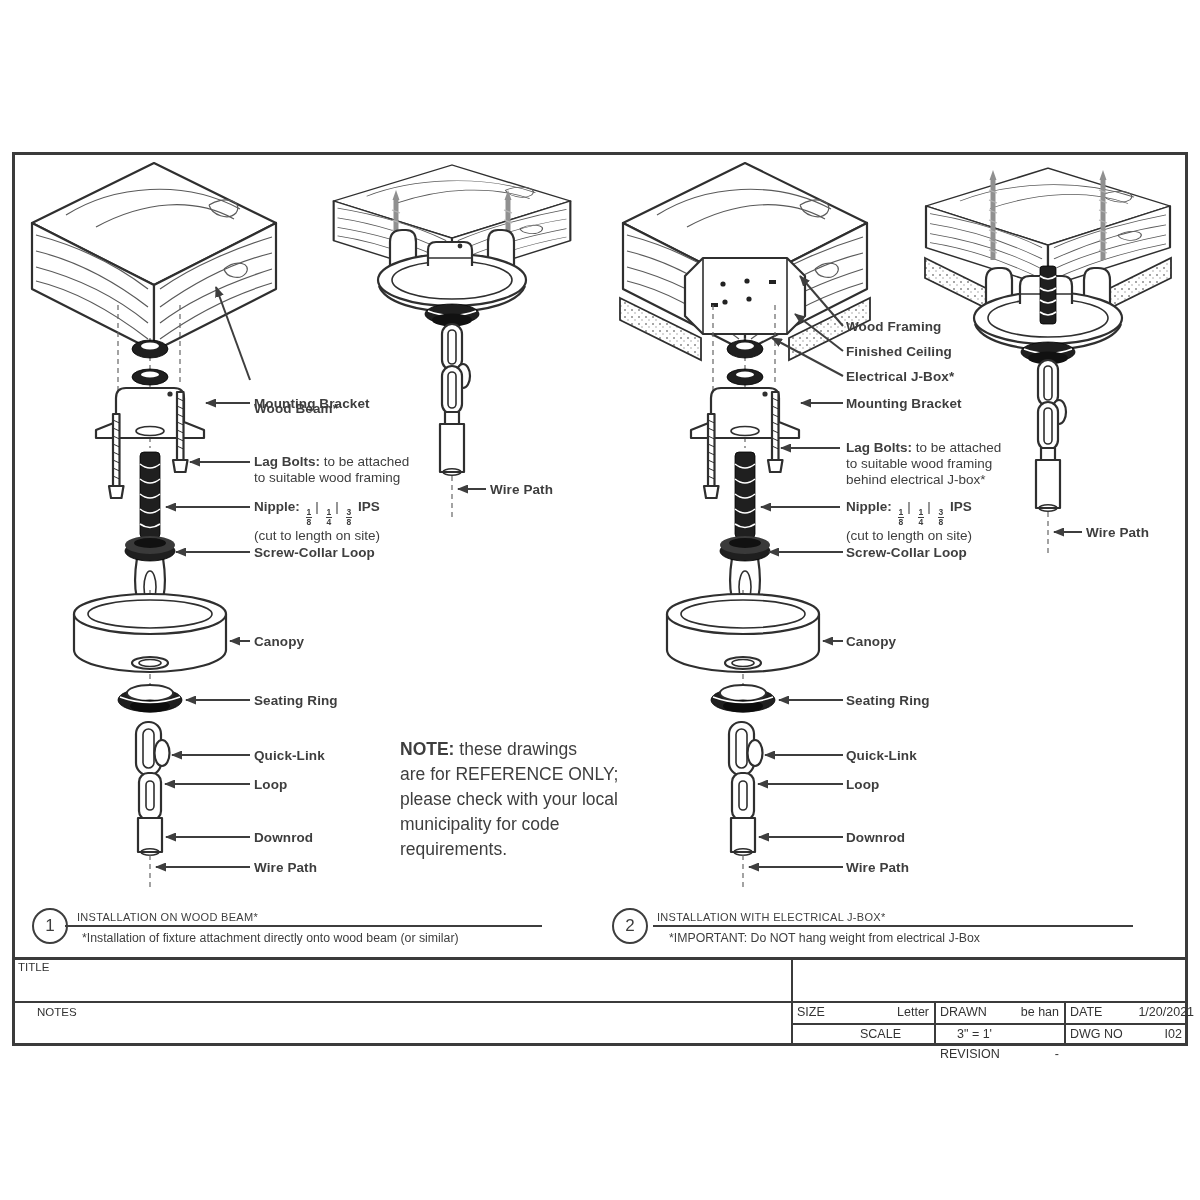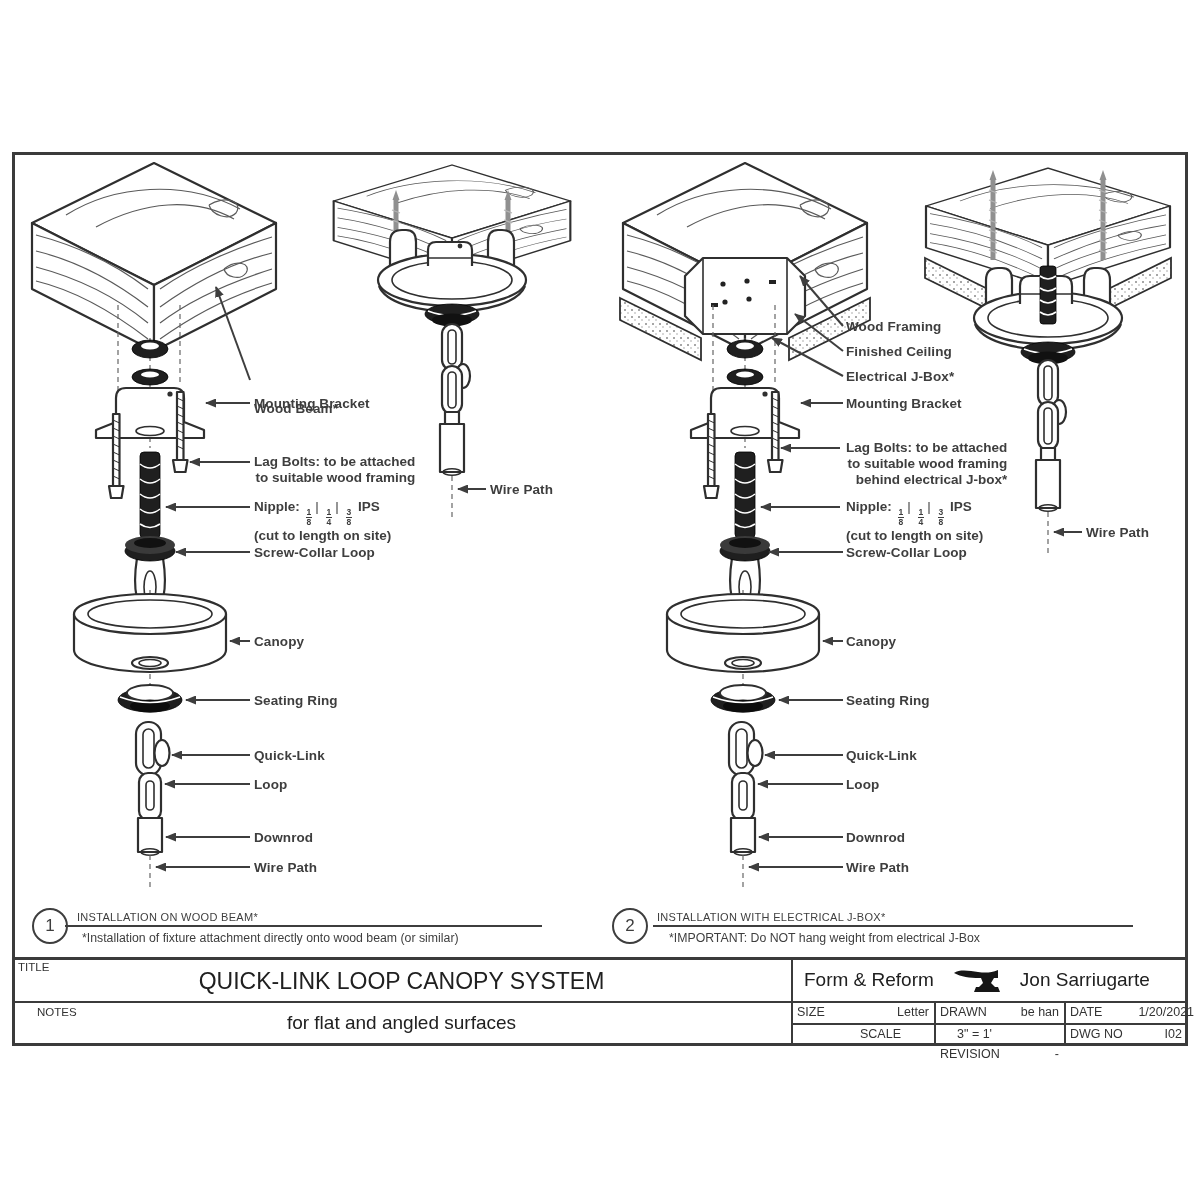--- a/index.html
+++ b/index.html
@@ -15,21 +15,21 @@
   .tk{stroke:#2f2f2f;stroke-width:1;fill:none;}
   .wt{stroke:#fff;stroke-width:1.6;fill:none;}
   .dsh{stroke:#666;stroke-width:1.2;stroke-dasharray:5 4;}
   .ldr{stroke:#3e3e3e;stroke-width:2;fill:none;marker-end:url(#arw);}
   .slab{fill:url(#stip);stroke:#2f2f2f;stroke-width:1.8;}
 
   .lbl{position:absolute;font-size:13.5px;font-weight:bold;color:#3e3e3e;white-space:nowrap;
        transform:translateY(-50%);letter-spacing:.1px;}
   .lblk{position:absolute;font-size:13.5px;color:#3e3e3e;white-space:nowrap;line-height:16px;}
   .lblk .b,.lbl .b{font-weight:bold;}
-  .lblk .rg{font-weight:bold;text-align:right;}
+  .lblk .rg{font-weight:normal;}
   .frac{display:inline-flex;flex-direction:column;align-items:center;vertical-align:-4px;
         font-size:8.5px;font-weight:bold;line-height:1.1;margin:0 2px;}
   .frac .fn{border-bottom:1px solid #3e3e3e;padding:0 1px;}
   .sep{margin:0 1px;font-weight:normal;}
 
   #note{position:absolute;left:400px;top:737px;font-size:17.5px;line-height:25px;color:#3e3e3e;}
   #note .b{font-weight:bold;}
 
   .sec-circle{position:absolute;width:36px;height:36px;border:2.2px solid #3e3e3e;border-radius:50%;
               box-sizing:border-box;text-align:center;line-height:31px;font-size:17px;color:#3e3e3e;background:#fff;}
@@ -312,53 +312,48 @@
   <div class="lbl" style="left:254px;top:837px;">Downrod</div>
   <div class="lbl" style="left:254px;top:867px;">Wire Path</div>
 
   <div class="lbl" style="left:846px;top:641px;">Canopy</div>
   <div class="lbl" style="left:846px;top:700px;">Seating Ring</div>
   <div class="lbl" style="left:846px;top:755px;">Quick-Link</div>
   <div class="lbl" style="left:846px;top:784px;">Loop</div>
   <div class="lbl" style="left:846px;top:837px;">Downrod</div>
   <div class="lbl" style="left:846px;top:867px;">Wire Path</div>
 
+  <div id="note">
+    <div><span class="b">NOTE:</span><span> these drawings</span></div>
+    <div>are for REFERENCE ONLY;</div>
+    <div>please check with your local</div>
+    <div>municipality for code</div>
+    <div>requirements.</div>
+  </div>
 
   <div class="sec-circle" style="left:32px;top:908px;">1</div>
   <div class="sec-head" style="left:77px;top:917px;">INSTALLATION ON WOOD BEAM*</div>
   <div class="sec-line" style="left:65px;top:925px;width:477px;"></div>
   <div class="sec-foot" style="left:70px;top:938px;">*Installation of fixture attachment directly onto wood beam (or similar)</div>
 
   <div class="sec-circle" style="left:612px;top:908px;">2</div>
   <div class="sec-head" style="left:657px;top:917px;">INSTALLATION WITH ELECTRICAL J-BOX*</div>
   <div class="sec-line" style="left:653px;top:925px;width:480px;"></div>
   <div class="sec-foot" style="left:657px;top:938px;">*IMPORTANT: Do NOT hang weight from electrical J-Box</div>
 
   <div class="hline" style="left:12px;top:957px;width:1176px;height:3px;"></div>
   <div class="hline" style="left:12px;top:1001px;width:1176px;height:2px;"></div>
   <div class="vline" style="left:791px;top:957px;width:2px;height:86px;"></div>
   <div class="hline" style="left:791px;top:1023px;width:397px;height:1.5px;"></div>
   <div class="vline" style="left:934px;top:1001px;width:1.5px;height:42px;"></div>
   <div class="vline" style="left:1064px;top:1001px;width:1.5px;height:42px;"></div>
 
   <div class="tb-small" style="left:18px;top:961px;">TITLE</div>
-  <div class="tb-title" style="top:968px;">QUICK-LINK LOOP CANOPY SYSTEM</div>
   <div class="tb-small" style="left:18px;top:1006px;margin-left:19px;">NOTES</div>
-  <div class="tb-notes" style="top:1012px;">for flat and angled surfaces</div>
-
-  <div class="tb-company" style="left:804px;top:966px;width:376px;">
-    <span>Form &amp; Reform</span>
-    <svg width="50" height="28" viewBox="0 0 50 28">
-      <path fill="#161616" d="M2 7 C 8 3 18 5 26 6 C 33 7 39 7 46 4 L46 12 L27 12 C 18 12 9 11 2 7 Z
-               M29 12 L42 12 L39 17 L31 17 Z
-               M31 17 L39 17 L43 21 L27 21 Z
-               M24 21 L46 21 L48 26 L22 26 Z"></path>
-    </svg>
-    <span>Jon Sarriugarte</span>
-  </div>
+
 
   <div class="tb-cell" style="left:797px;top:1003px;width:132px;">
     <span>SIZE</span>
     <span class="v">Letter</span>
   </div>
   <div class="tb-cell" style="left:940px;top:1003px;width:119px;">
     <span>DRAWN</span>
     <span class="v">be han</span>
   </div>
   <div class="tb-cell" style="left:1070px;top:1003px;width:112px;gap:36px;">

